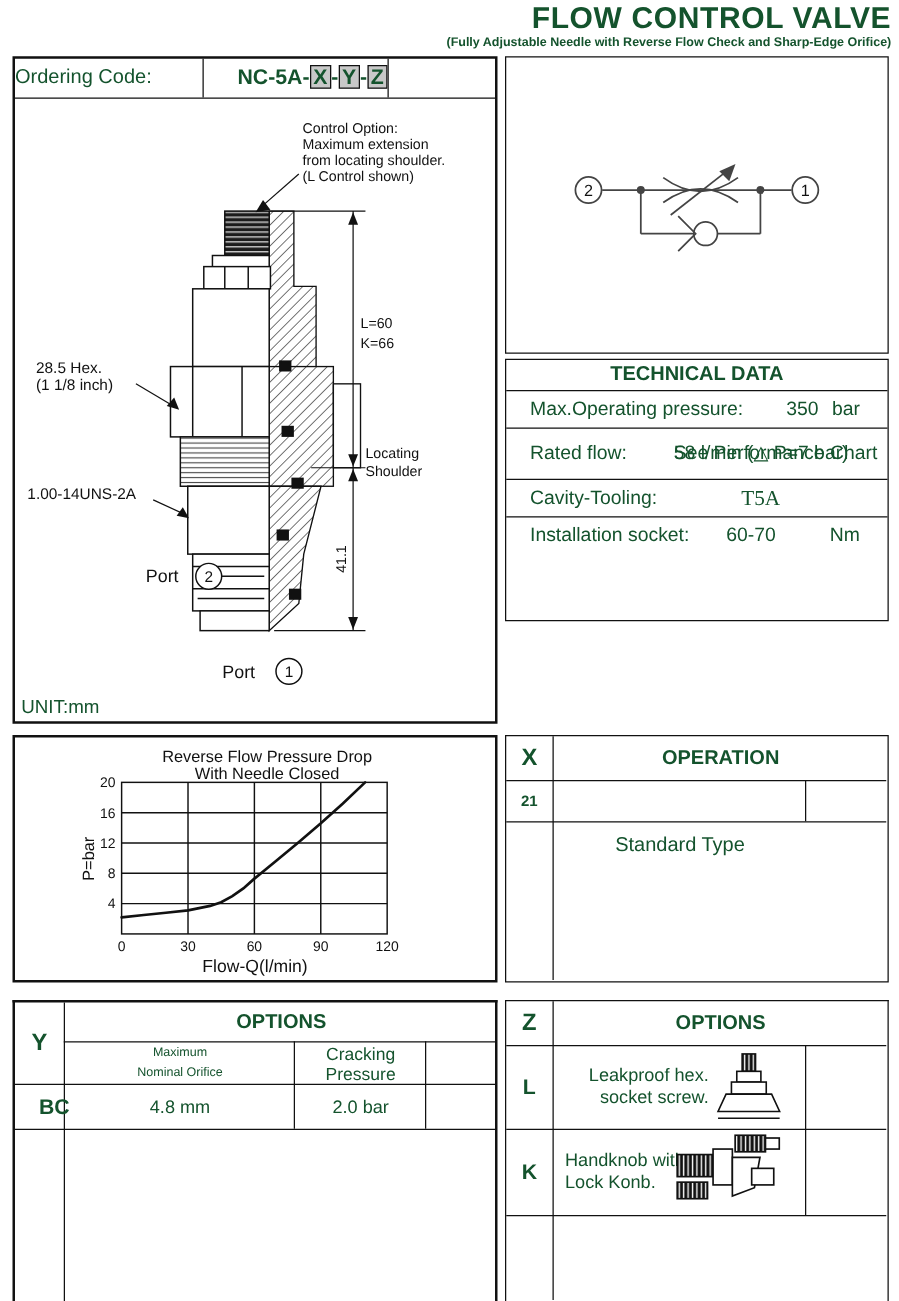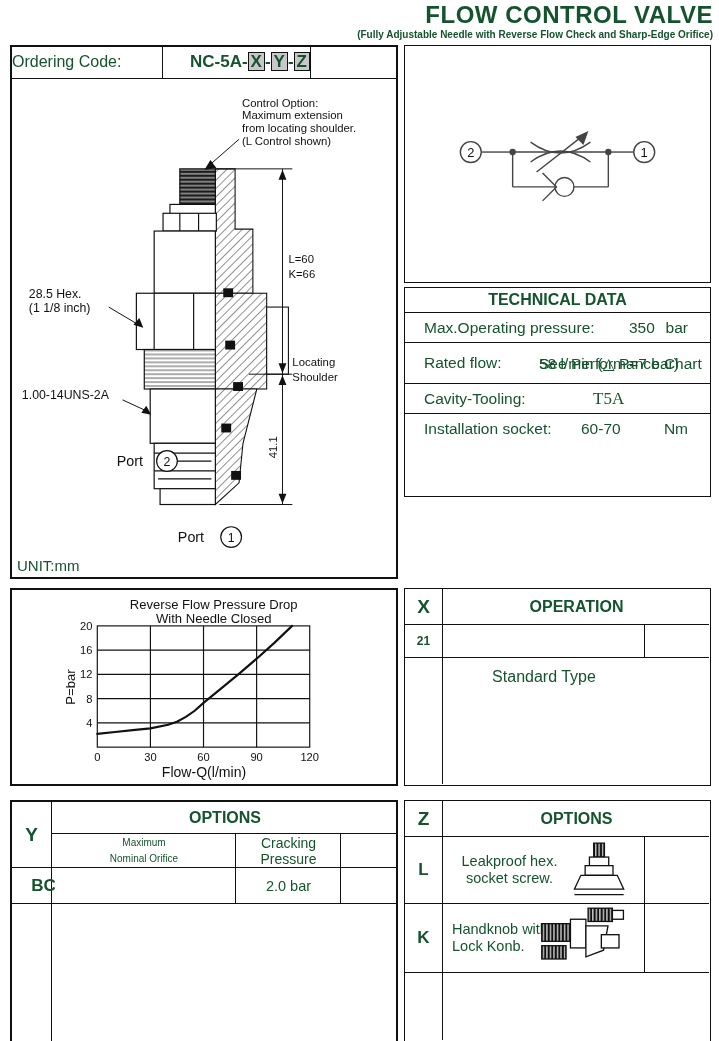--- a/index.html
+++ b/index.html
@@ -254,34 +254,35 @@
     <div class="vline" style="left:223px;top:31px;height:70px;"></div>
     <div class="vline" style="left:328px;top:31px;height:70px;"></div>
     <div class="cell bold" style="left:0;top:0;width:39px;height:65px;font-size:19px;">Y</div>
     <div class="cell bold" style="left:41px;top:0;width:344px;height:31px;font-size:16px;">OPTIONS</div>
     <div class="cell" style="left:41px;top:32px;width:182px;height:33px;font-size:10px;line-height:16px;flex-direction:column;">
       <span>Maximum</span>
       <span>Nominal Orifice</span>
     </div>
     <div class="cell" style="left:225px;top:32px;width:103px;height:33px;font-size:14px;">Cracking Pressure</div>
     <div class="cell bold" style="left:0;top:66px;width:39px;height:35px;font-size:17px;padding-left:24px;">BC</div>
+    <div class="cell" style="left:41px;top:66px;width:182px;height:35px;font-size:14.5px;">4.8 mm</div>
     <div class="cell" style="left:225px;top:66px;width:103px;height:35px;font-size:14.5px;">2.0 bar</div>
   </div>
 
   <div class="bx bx1" style="left:404px;top:800px;width:307px;height:241px;border-bottom:none;">
     <div class="vline" style="left:37px;top:0;height:239px;"></div>
     <div class="hline" style="left:0;top:35px;width:304px;"></div>
     <div class="hline" style="left:0;top:102px;width:304px;"></div>
     <div class="hline" style="left:0;top:171px;width:304px;"></div>
     <div class="vline" style="left:239px;top:35px;height:136px;"></div>
     <div class="cell bold" style="left:0;top:0;width:37px;height:35px;font-size:19px;">Z</div>
     <div class="cell bold" style="left:39px;top:0;width:265px;height:35px;font-size:16px;">OPTIONS</div>
 
     <div class="cell bold" style="left:0;top:36px;width:37px;height:66px;font-size:17px;">L</div>
-    <div class="cell" style="left:47px;top:36px;width:115px;height:66px;font-size:14.5px;line-height:17px;flex-direction:column;align-items:center;text-align:left;">
+    <div class="cell" style="left:47px;top:36px;width:115px;height:66px;font-size:14.5px;line-height:17px;flex-direction:column;align-items:flex-end;text-align:left;">
       <span>Leakproof hex.</span>
       <span>socket screw.</span>
     </div>
     <svg class="abs" style="left:160px;top:40px;width:66px;height:60px;" viewBox="0 0 60 56">
       <defs>
           <pattern id="kn1" width="3.2" height="3.2" patternUnits="userSpaceOnUse">
             <rect width="3.2" height="3.2" fill="#111"></rect>
             <line x1="2.3" y1="0" x2="2.3" y2="3.2" stroke="#fff" stroke-width="1"></line>
           </pattern>
         </defs>

